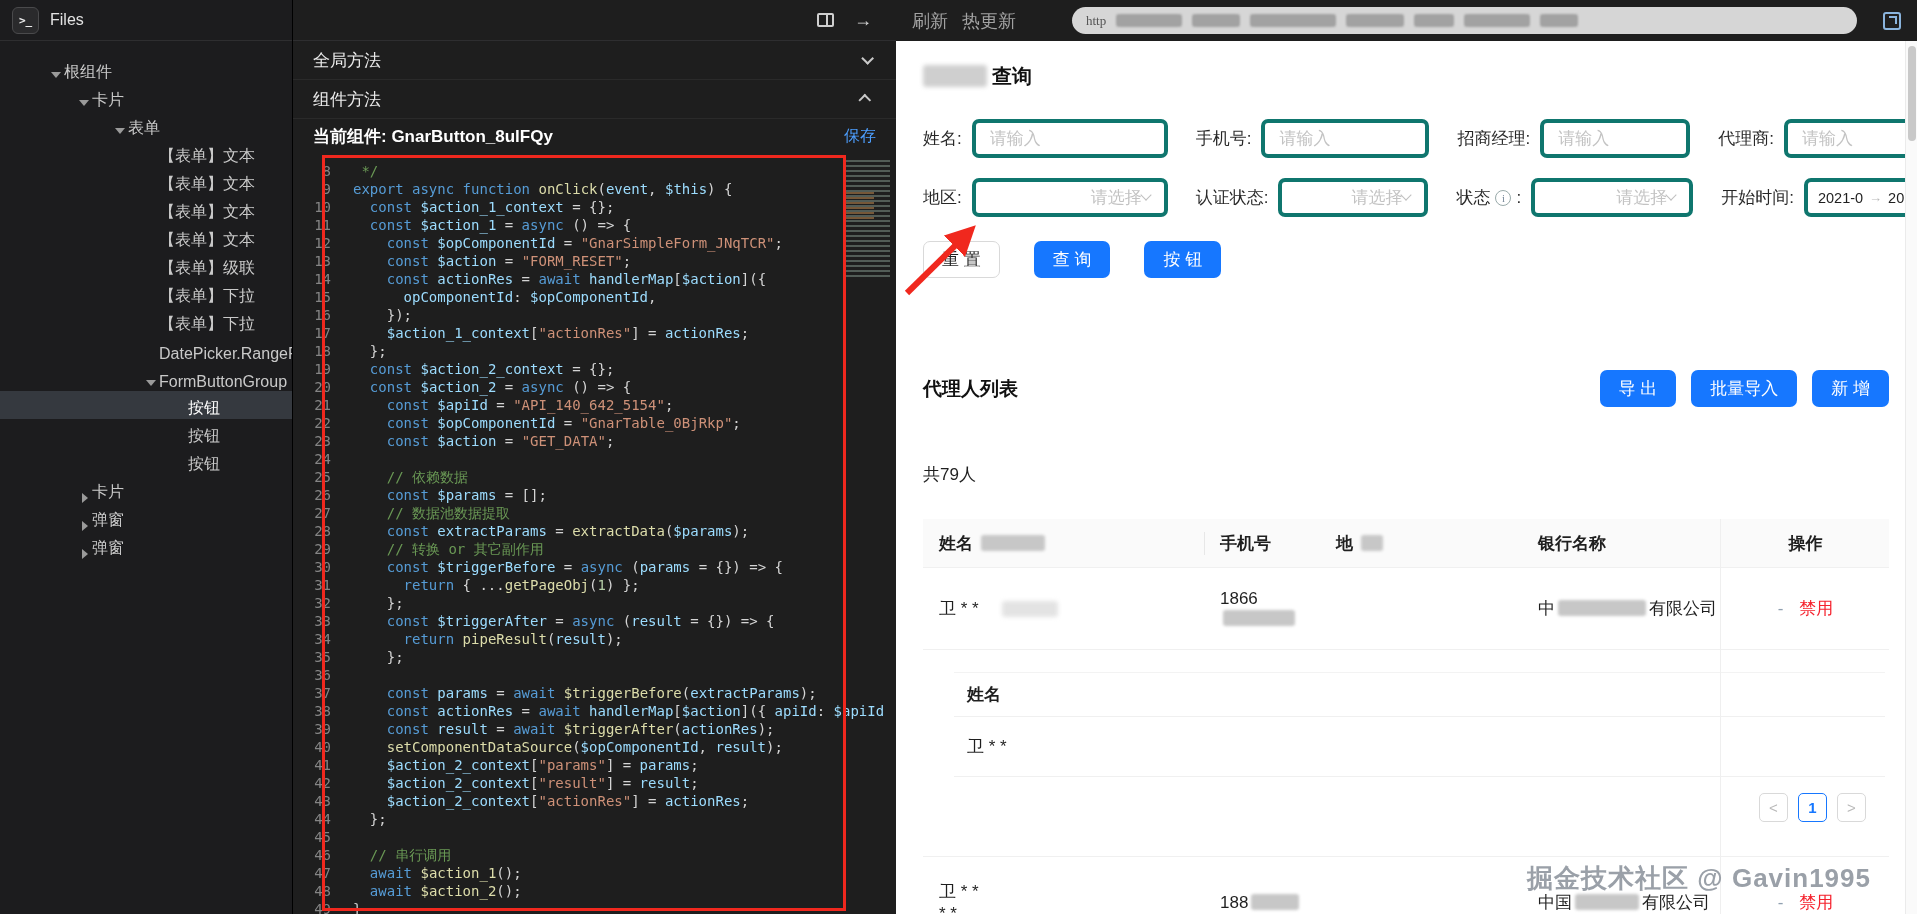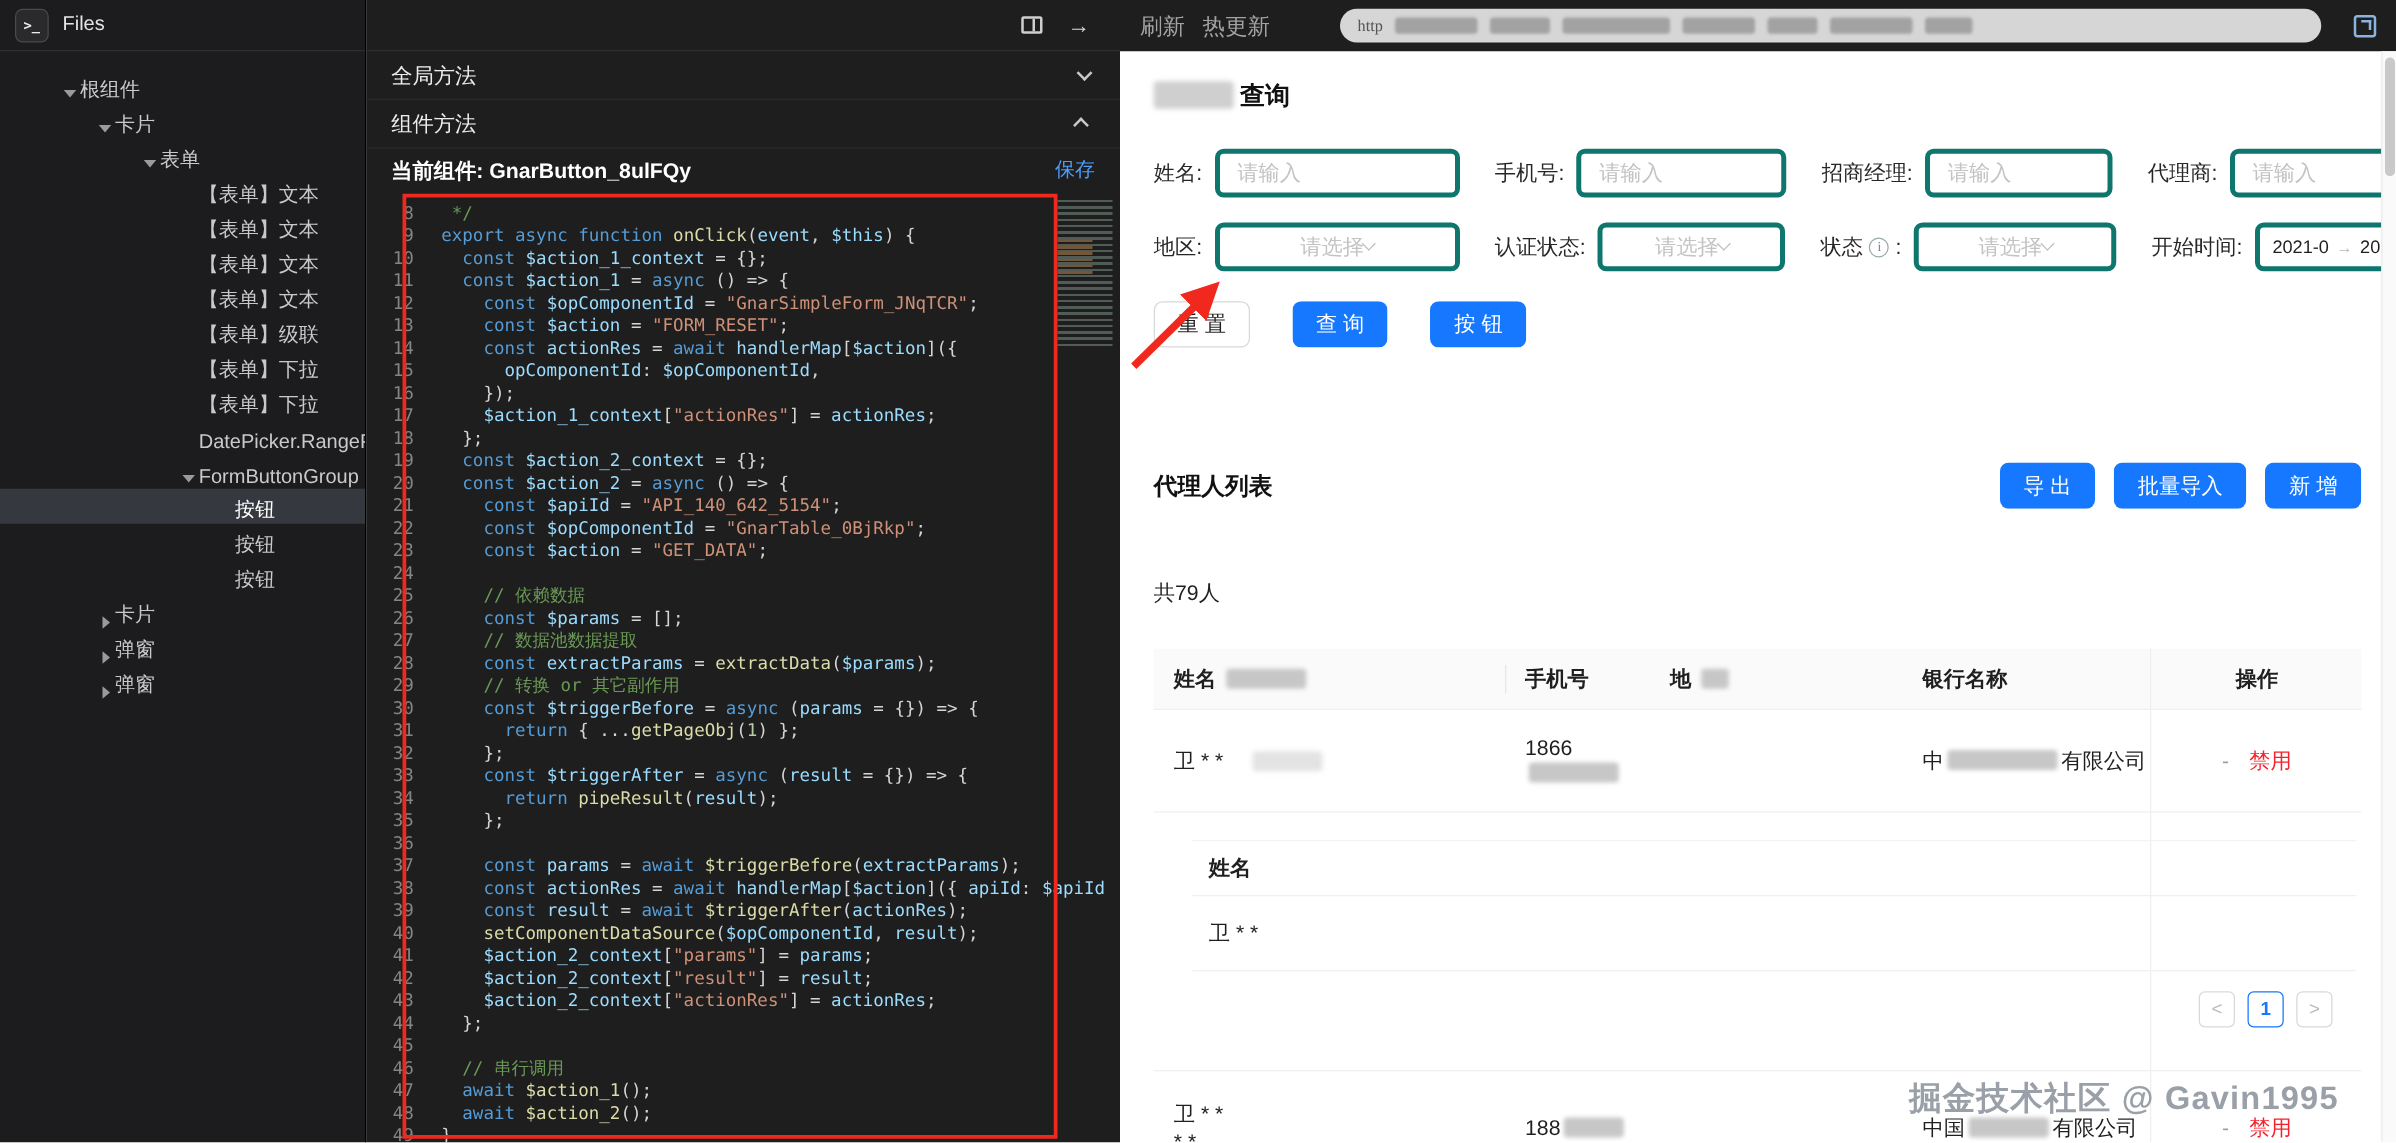--- a/index.html
+++ b/index.html
@@ -74,21 +74,21 @@
   .frow{display:flex;align-items:center;gap:28px}
   #frow1{margin-top:30px}
   #frow2{margin-top:20px}
   .field{display:flex;align-items:center}
   .flabel{font-size:17px;color:rgba(0,0,0,.85);margin-right:10px;white-space:nowrap;display:flex;align-items:center;gap:5px}
   .info-i{width:16px;height:16px;border:1px solid #9aa;border-radius:50%;color:#789;
     font:400 11px/14px "Liberation Serif",serif;text-align:center;display:inline-block;cursor:pointer}
   .ctl{height:39px;border:4px solid #0f766e;border-radius:7px;background:#fff;font-size:17px;
     padding:0 14px;color:rgba(0,0,0,.88);font-family:"Liberation Sans",sans-serif}
   input.ctl::placeholder{color:#c3c3c3}
-  .select{display:flex;align-items:center;justify-content:center;cursor:pointer}
+  .select{display:flex;align-items:center;justify-content:flex-end;cursor:pointer}
   .select .ph{color:#c3c3c3}
   .caret{border:solid #bfbfbf;border-width:0 1.8px 1.8px 0;padding:3.5px;transform:rotate(45deg);margin-top:-5px;flex:none}
   .range{display:flex;align-items:center;gap:6px;padding:0 10px;cursor:pointer}
   .range .dv{font-size:14.5px;color:rgba(0,0,0,.88);white-space:nowrap}
   .darr{color:#b9b9b9;font-size:13px}
   #frow1 .field:nth-child(1) .ctl{width:196px}
   #frow1 .field:nth-child(2) .ctl{width:168px}
   #frow1 .field:nth-child(3) .ctl{width:150px}
   #frow1 .field:nth-child(4) .ctl{width:156px}
   #frow2 .field:nth-child(1) .ctl{width:196px}

